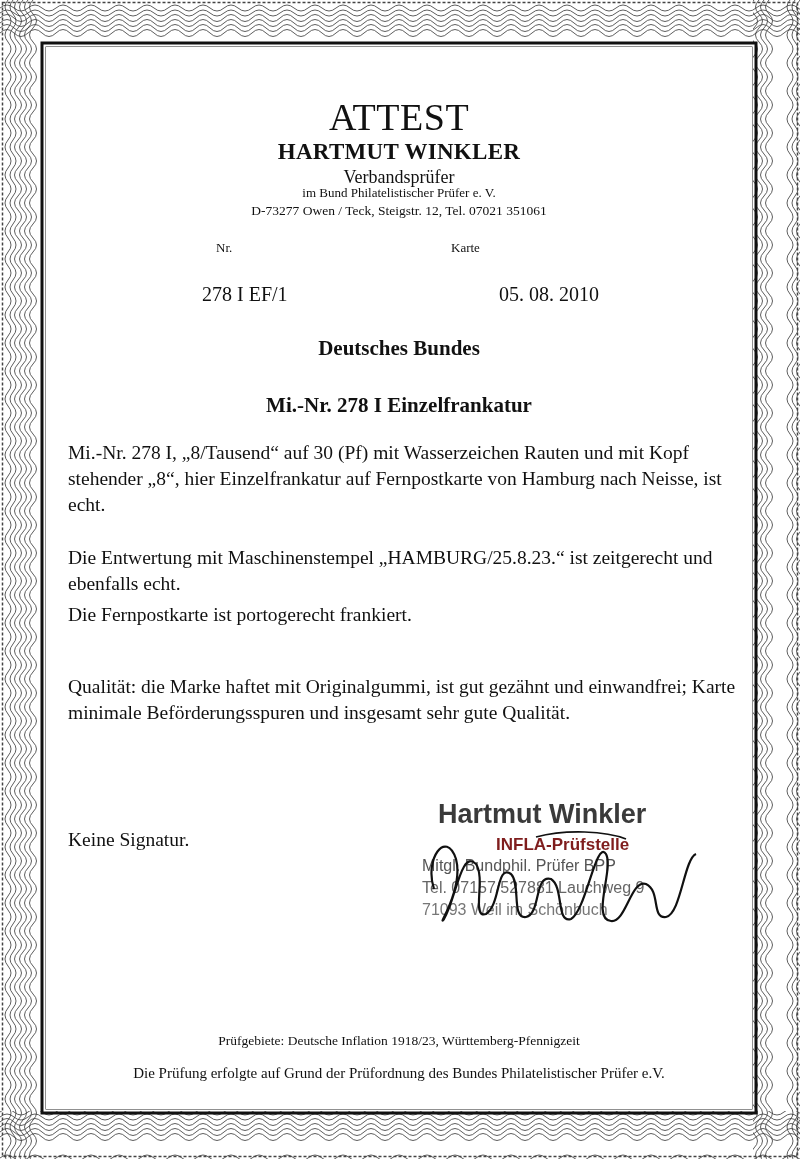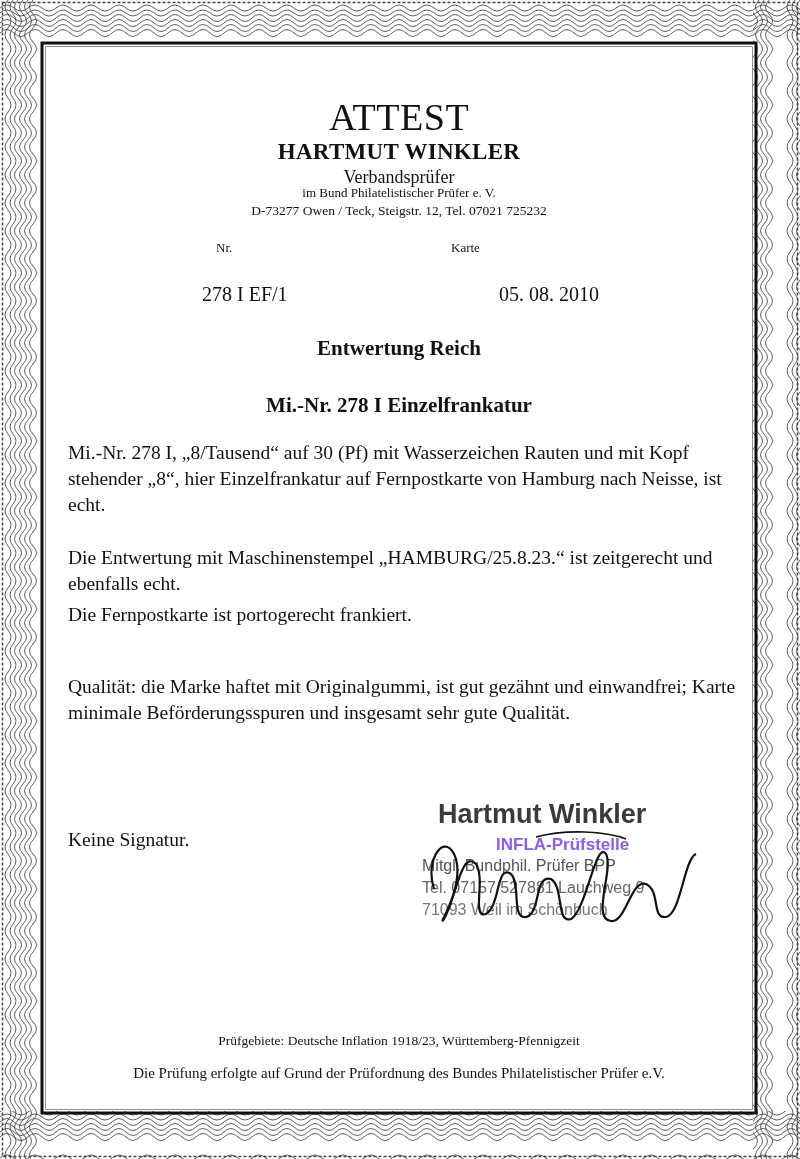--- a/index.html
+++ b/index.html
@@ -12,21 +12,21 @@
   .name { top:92px; font-size:23px; font-weight:bold; letter-spacing:0.3px; }
   .sub1 { top:120px; font-size:18px; }
   .sub2 { top:138px; font-size:13px; }
   .sub3 { top:156px; font-size:13.5px; }
   .lbl { position:absolute; top:193px; font-size:13px; }
   .val { position:absolute; top:236px; font-size:20px; }
   .h2 { top:289px; font-size:21px; font-weight:bold; }
   .h3 { top:346px; font-size:21px; font-weight:bold; }
   .para { position:absolute; left:22px; width:680px; font-size:19.5px; line-height:26px; }
   .stamp { position:absolute; left:370px; top:752px; width:320px; height:140px; }
-  .stamp .l { position:absolute; font-family:"Liberation Sans", sans-serif; color:#8b5cf6; white-space:nowrap; }
+  .stamp .l { position:absolute; font-family:"Liberation Sans", sans-serif; color:#7f1d1d; white-space:nowrap; }
   .foot1 { top:986px; font-size:13.5px; }
   .foot2 { top:1018px; font-size:15px; }
 </style>
 </head>
 <body>
 
 <div class="frame">
   <svg width="800" height="1159" xmlns="http://www.w3.org/2000/svg">
     <defs>
       <pattern id="wavesH" width="28" height="46" patternUnits="userSpaceOnUse">
@@ -59,28 +59,28 @@
     <rect x="42" y="43" width="714" height="1070" fill="none" stroke="#111" stroke-width="3"></rect>
     <rect x="46" y="47" width="706" height="1062" fill="#fff" stroke="#222" stroke-width="1"></rect>
   </svg>
 </div>
 
 <div class="sheet">
   <div class="center title">ATTEST</div>
   <div class="center name">HARTMUT WINKLER</div>
   <div class="center sub1">Verbandsprüfer</div>
   <div class="center sub2">im Bund Philatelistischer Prüfer e. V.</div>
-  <div class="center sub3">D-73277 Owen / Teck, Steigstr. 12, Tel. 07021 725232</div>
+  <div class="center sub3">D-73277 Owen / Teck, Steigstr. 12, Tel. 07021 351061</div>
 
   <div class="lbl" style="left:170px;">Nr.</div>
   <div class="lbl" style="left:405px;">Karte</div>
   <div class="val" style="left:128px;margin-left:28px;">278 I EF/1</div>
   <div class="val" style="left:453px;">05. 08. 2010</div>
 
-  <div class="center h2">Entwertung Reich</div>
+  <div class="center h2">Deutsches Bundes</div>
   <div class="center h3">Mi.-Nr. 278 I Einzelfrankatur</div>
 
   <div class="para" style="top:393px;">Mi.-Nr. 278 I, „8/Tausend“ auf 30 (Pf) mit Wasserzeichen Rauten und mit Kopf stehender „8“, hier Einzelfrankatur auf Fernpostkarte von Hamburg nach Neisse, ist echt.</div>
   <div class="para" style="top:498px;">Die Entwertung mit Maschinenstempel „HAMBURG/25.8.23.“ ist zeitgerecht und ebenfalls echt.</div>
   <div class="para" style="top:555px;">Die Fernpostkarte ist portogerecht frankiert.</div>
   <div class="para" style="top:627px;">Qualität: die Marke haftet mit Originalgummi, ist gut gezähnt und einwandfrei; Karte minimale Beförderungsspuren und insgesamt sehr gute Qualität.</div>
   <div class="para" style="top:732px;margin-top:48px;">Keine Signatur.</div>
 
   <div class="stamp">
     <div class="l" style="left:22px; top:0px; font-size:27px; font-weight:bold; color:#3a3a3a;">Hartmut Winkler</div>

